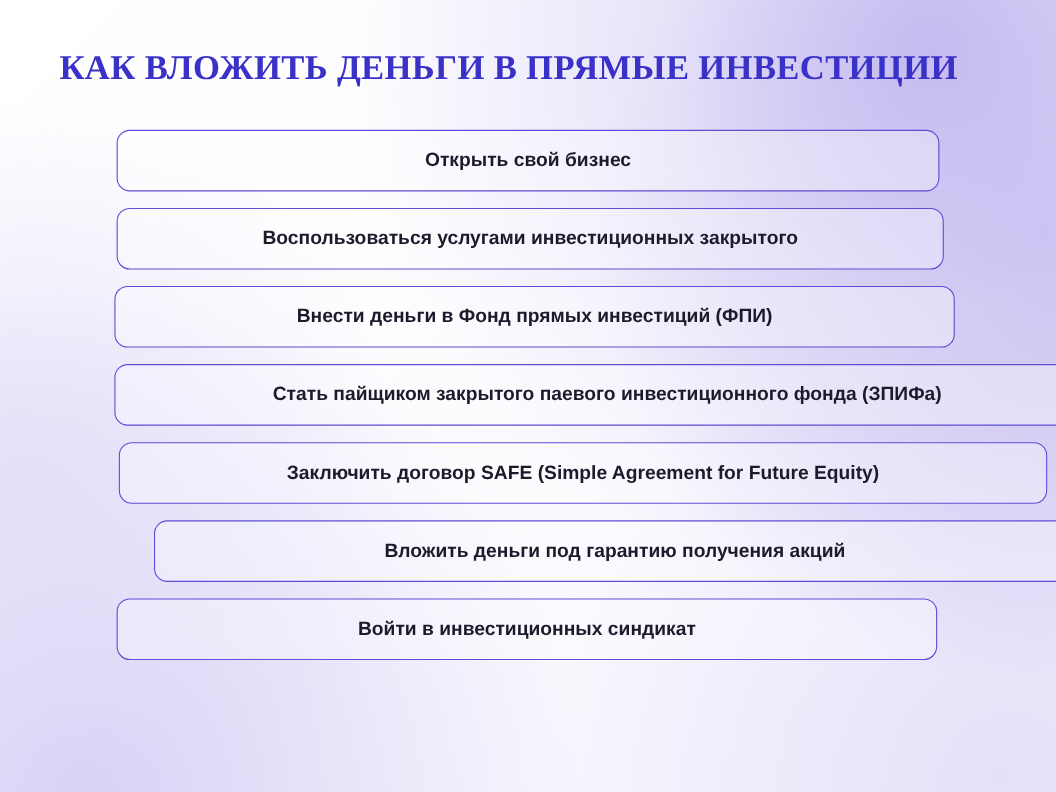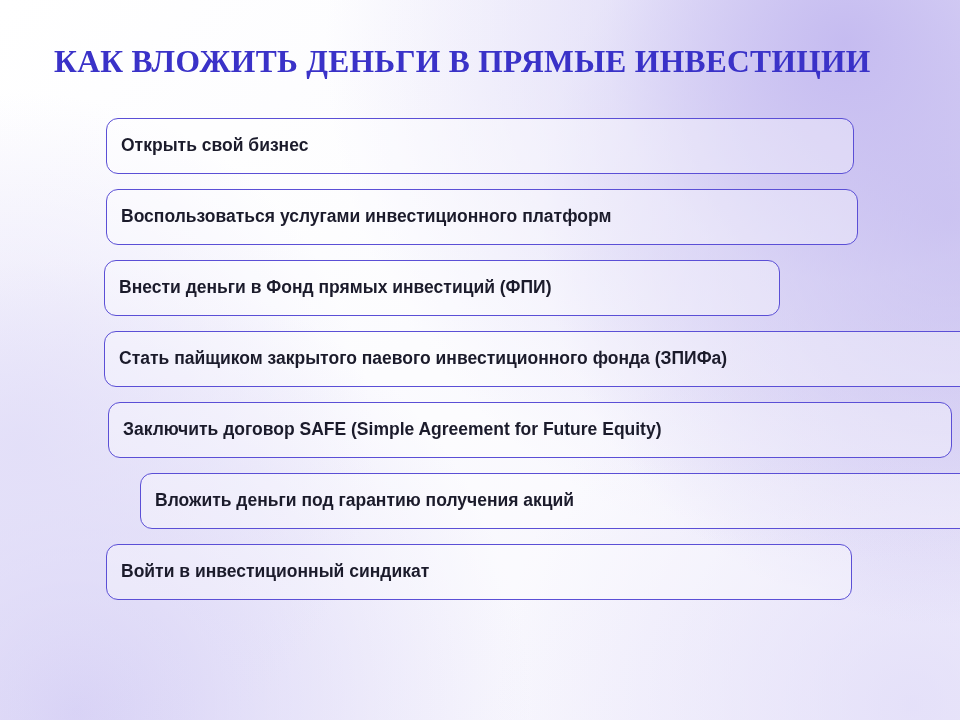--- a/index.html
+++ b/index.html
@@ -54,21 +54,21 @@
   .chip {
     position: absolute;
     top: 0;
     height: 56px;
     box-sizing: border-box;
     border: 1.6px solid #5b4fd6;
     border-radius: 12px;
     background: rgba(255,255,255,0.35);
     display: flex;
     align-items: center;
-    justify-content: flex-start;
+    justify-content: center;
   }
   .chip-label {
     font-size: 17.5px;
     font-weight: bold;
     color: #1b1b2b;
     text-align: center;
     line-height: 1.1;
     padding: 0 14px;
     white-space: nowrap;
   }
@@ -84,26 +84,26 @@
 
     <div class="row">
       <div class="chip" style="left:106px; width:748px;">
         <span class="chip-label">Открыть свой бизнес</span>
       </div>
     </div>
 
 
     <div class="row">
       <div class="chip" style="left:106px; width:752px;">
-        <span class="chip-label">Воспользоваться услугами инвестиционного платформ</span>
+        <span class="chip-label">Воспользоваться услугами инвестиционных закрытого</span>
       </div>
     </div>
 
     <div class="row">
-      <div class="chip" style="left:104px; width:676px;">
+      <div class="chip" style="left:104px; width:764px;">
         <span class="chip-label">Внести деньги в Фонд прямых инвестиций (ФПИ)</span>
       </div>
     </div>
 
     <div class="row">
       <div class="chip" style="left:104px; width:896px;">
         <span class="chip-label">Стать пайщиком закрытого паевого инвестиционного фонда (ЗПИФа)</span>
       </div>
     </div>
 
@@ -114,18 +114,18 @@
     </div>
 
     <div class="row">
       <div class="chip" style="left:104px; width:838px;margin-left:36px;">
         <span class="chip-label">Вложить деньги под гарантию получения акций</span>
       </div>
     </div>
 
     <div class="row">
       <div class="chip" style="left:106px; width:746px;">
-        <span class="chip-label">Войти в инвестиционный синдикат</span>
+        <span class="chip-label">Войти в инвестиционных синдикат</span>
       </div>
     </div>
 
   </div>
 </div>
 
 </body></html>

